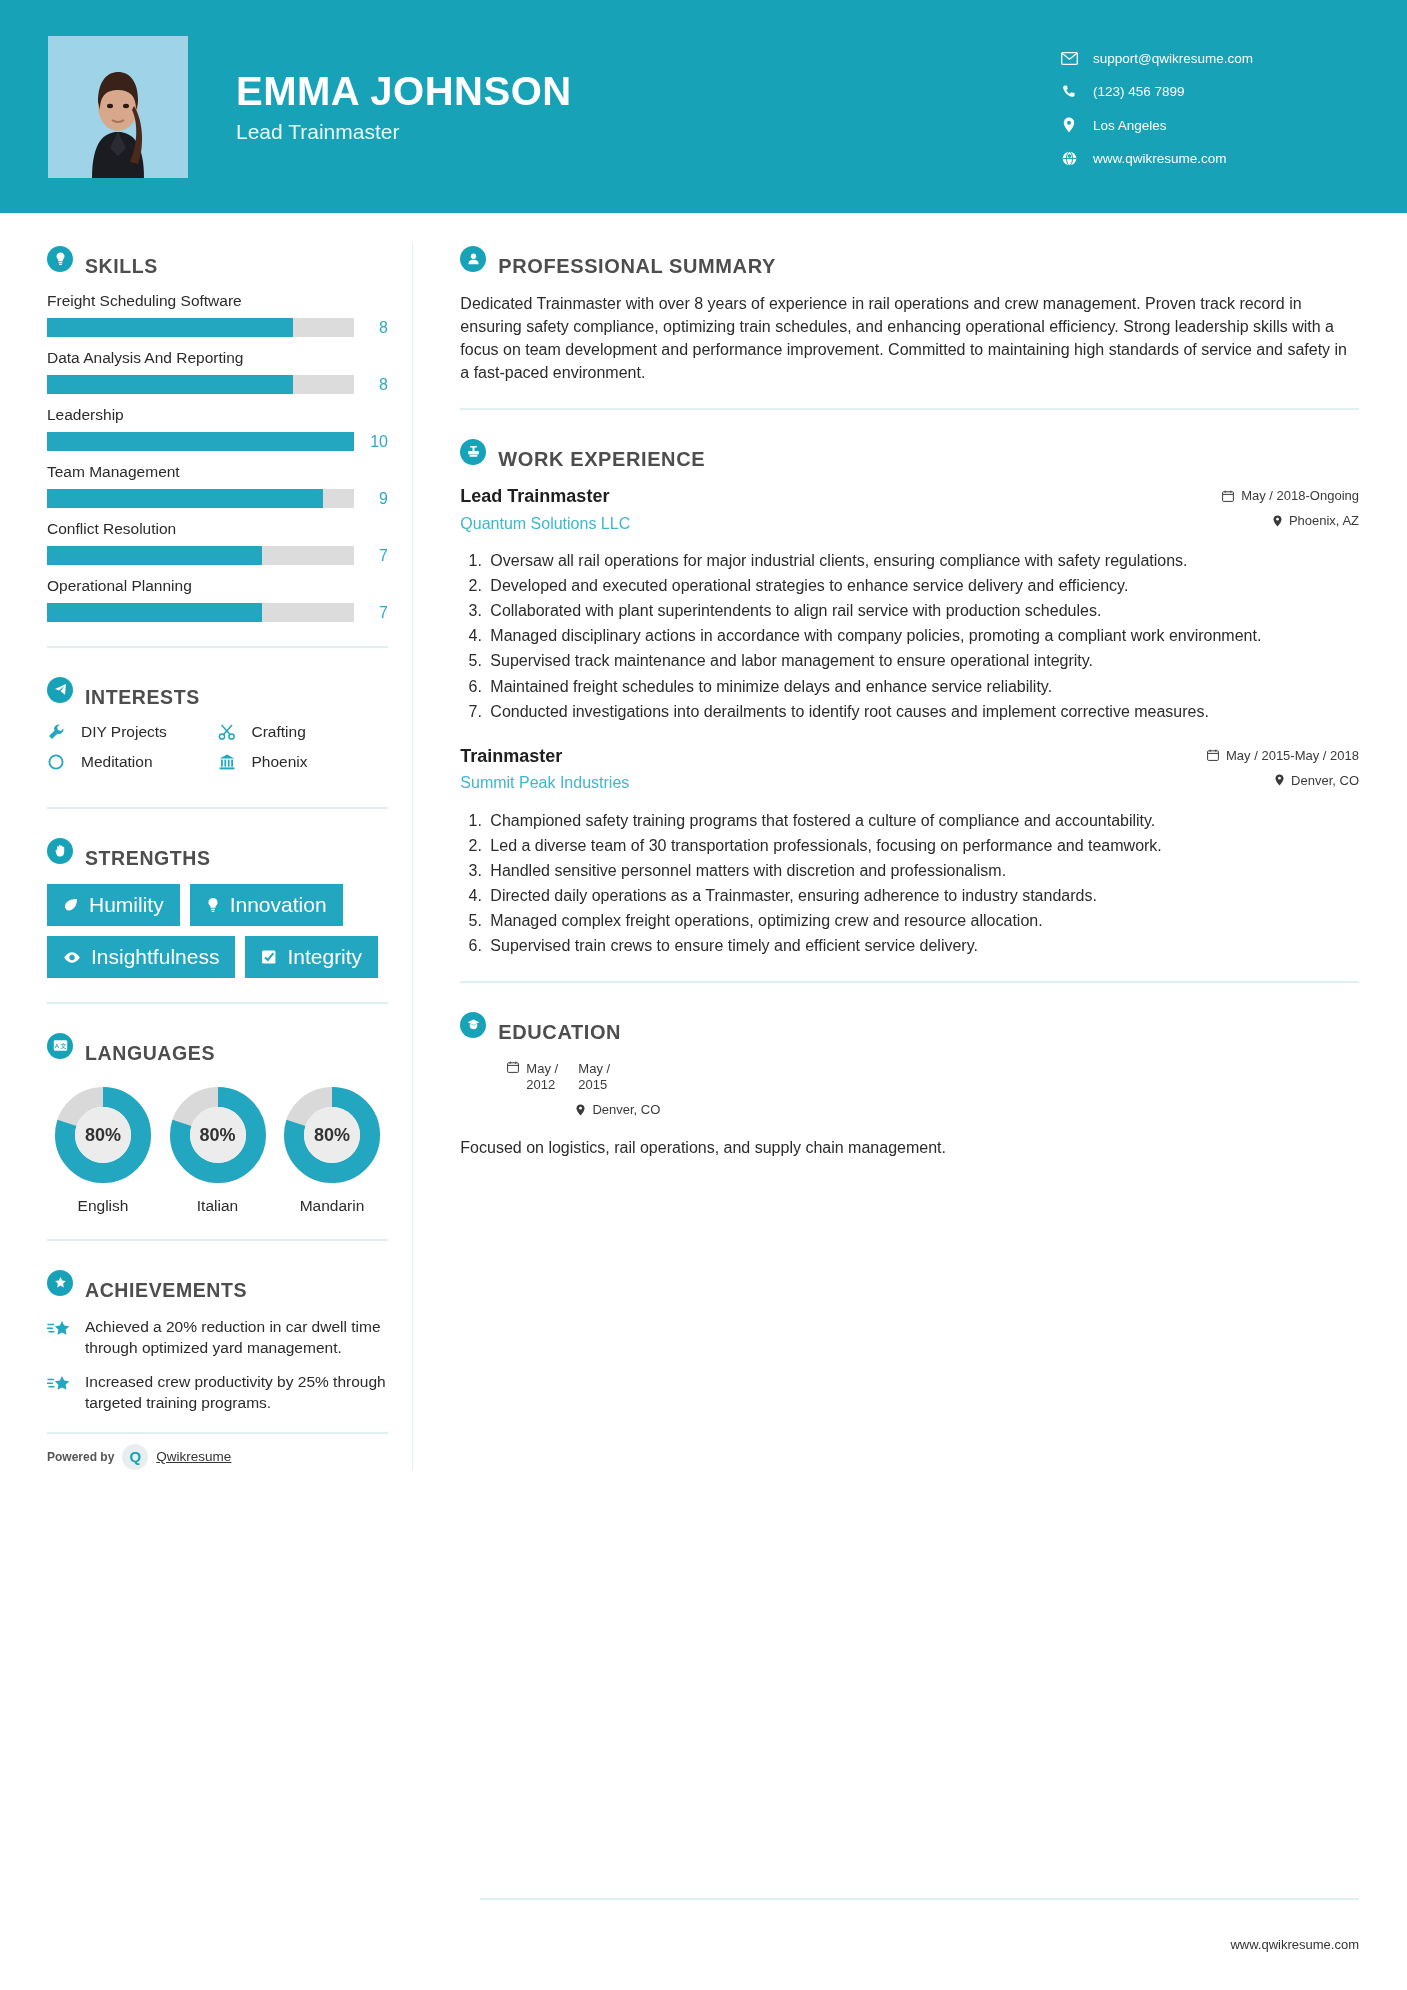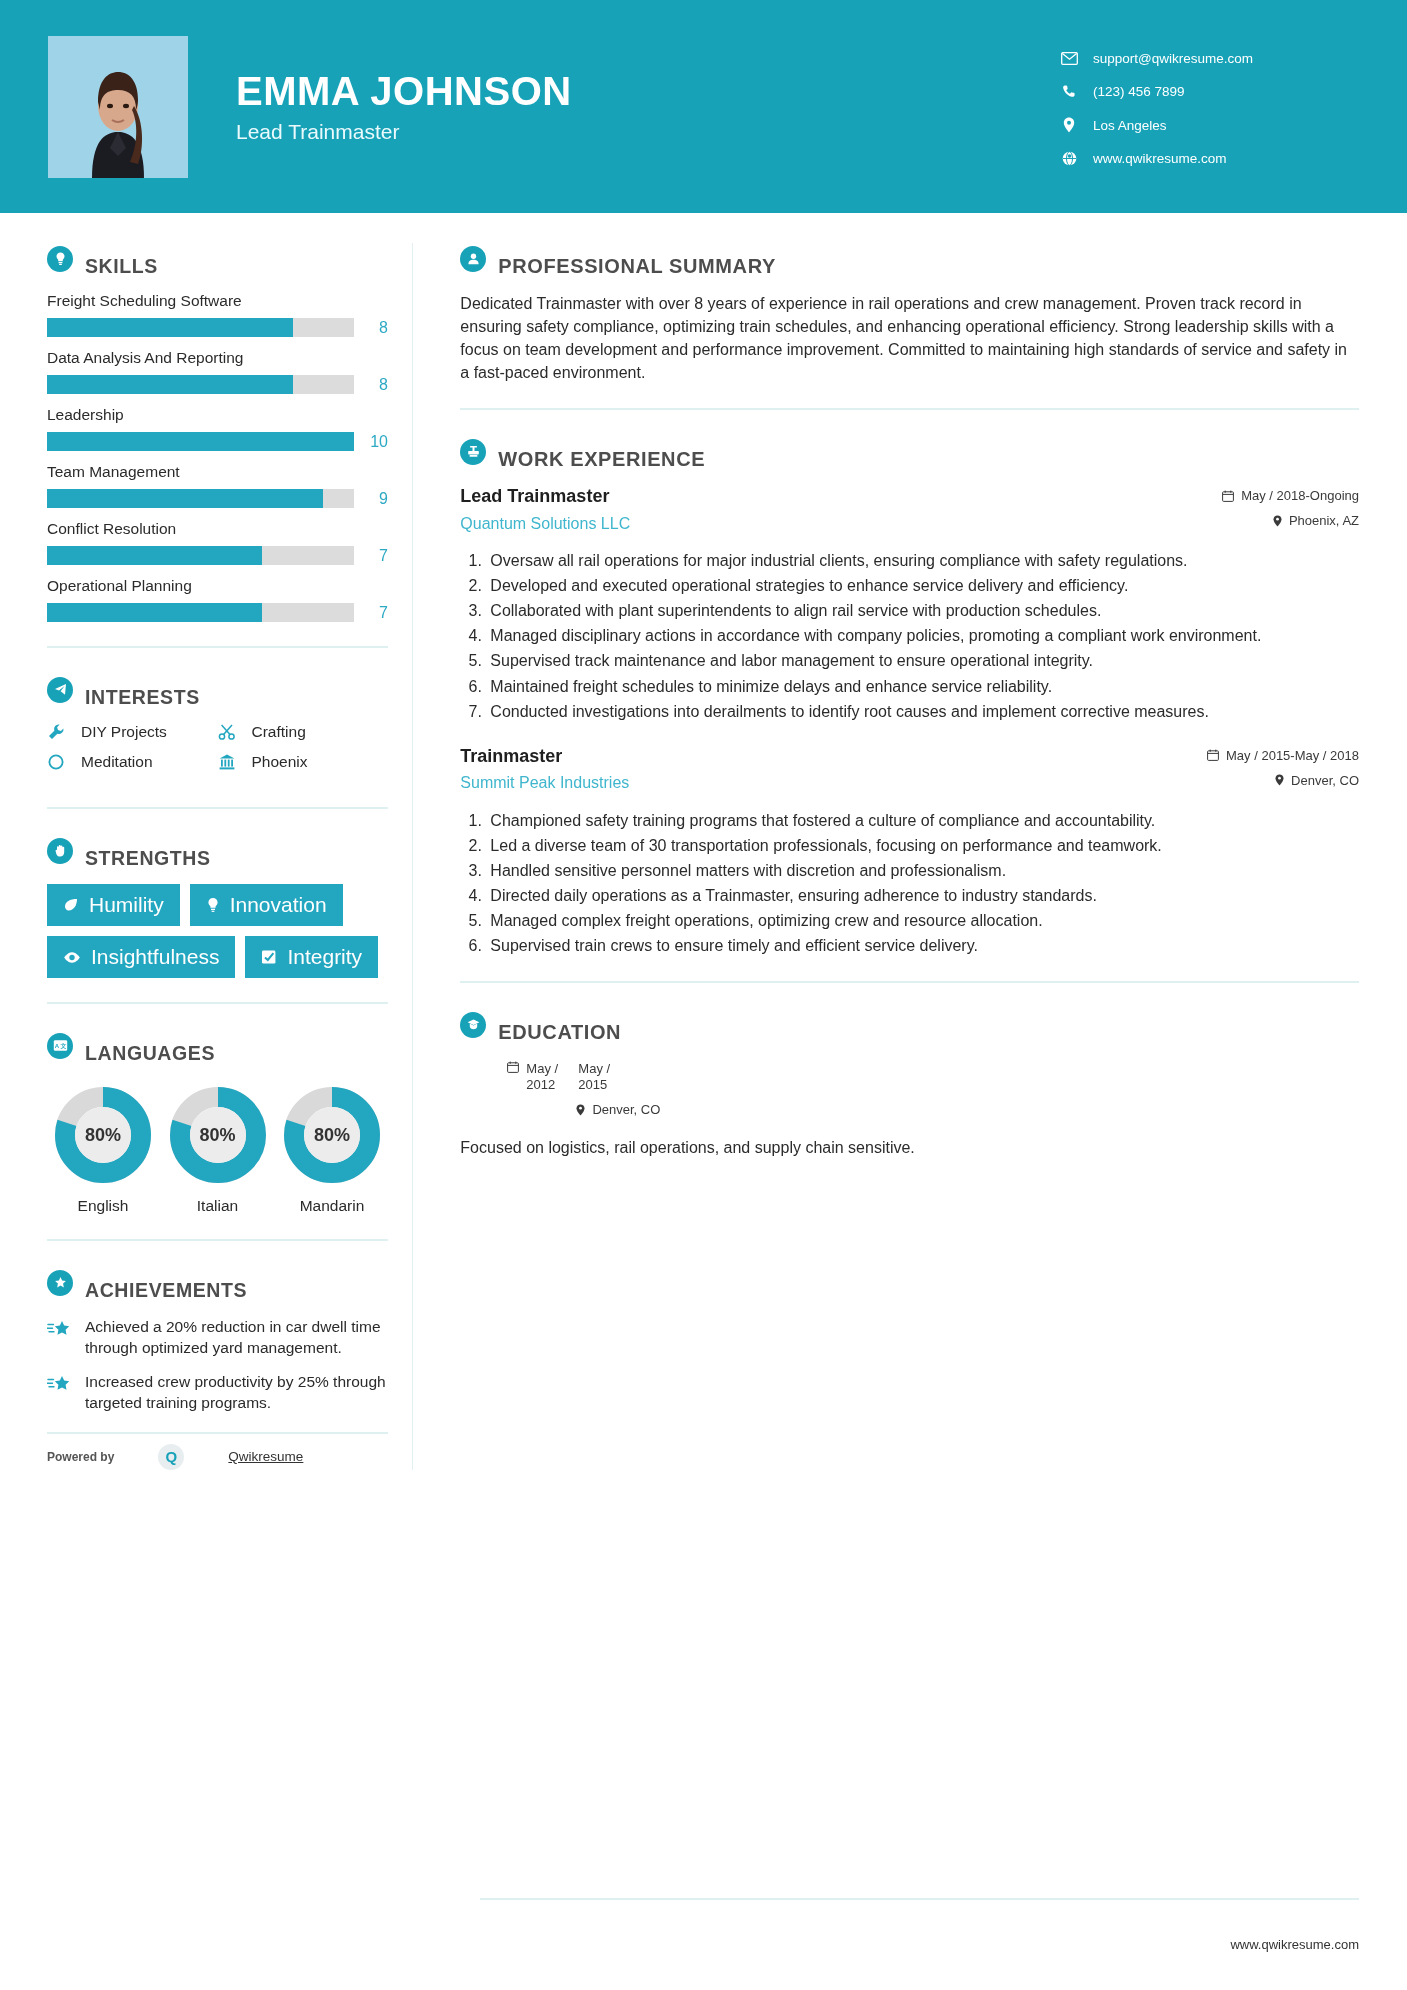--- a/index.html
+++ b/index.html
@@ -125,21 +125,21 @@
 
   
   .ach-item { display: flex; margin-bottom: 12px; }
   .ach-ico { width: 30px; flex: 0 0 30px; margin-right: 8px; padding-top: 3px; }
   .ach-ico svg { display: block; }
   .ach-text { font-size: 15.5px; color: #2b2b2b; line-height: 1.38; }
 
   
   .footer-left {
     display: flex; align-items: center;
-    border-top: 2px solid #dff0f1; margin-top: 18px; padding-top: 10px; gap: 36px;
+    border-top: 2px solid #dff0f1; margin-top: 18px; padding-top: 10px;
   }
   .pb-label { font-size: 12px; color: #555; font-weight: bold; }
   .pb-logo {
     width: 26px; height: 26px; border-radius: 50%;
     background: #e8eef0; color: #17a2b8; margin: 0 8px;
     display: flex; align-items: center; justify-content: center;
     font-size: 15px; font-weight: bold;
   }
   .pb-name { font-size: 13.5px; color: #333; text-decoration: underline; }
 
@@ -653,19 +653,19 @@
             <span class="meta-ico">
               <svg width="9" height="12" viewBox="0 0 9 12">
                   <path d="M4.5 0.4 C2.2 0.4 0.5 2.1 0.5 4.3 C0.5 7.3 4.5 11.6 4.5 11.6 C4.5 11.6 8.5 7.3 8.5 4.3 C8.5 2.1 6.8 0.4 4.5 0.4 Z" fill="#3a3a3a"></path>
                   <circle cx="4.5" cy="4.2" r="1.4" fill="#fff"></circle>
                 </svg>
             </span>
             <span>Denver, CO</span>
           </div>
         </div>
       </div>
-      <div class="edu-desc">Focused on logistics, rail operations, and supply chain sensitive.</div>
+      <div class="edu-desc">Focused on logistics, rail operations, and supply chain management.</div>
     </div>
   </div>
 </div>
 
 <div class="bottom-rule"></div>
 <div class="footer-right">www.qwikresume.com</div>
 
 </body></html>

